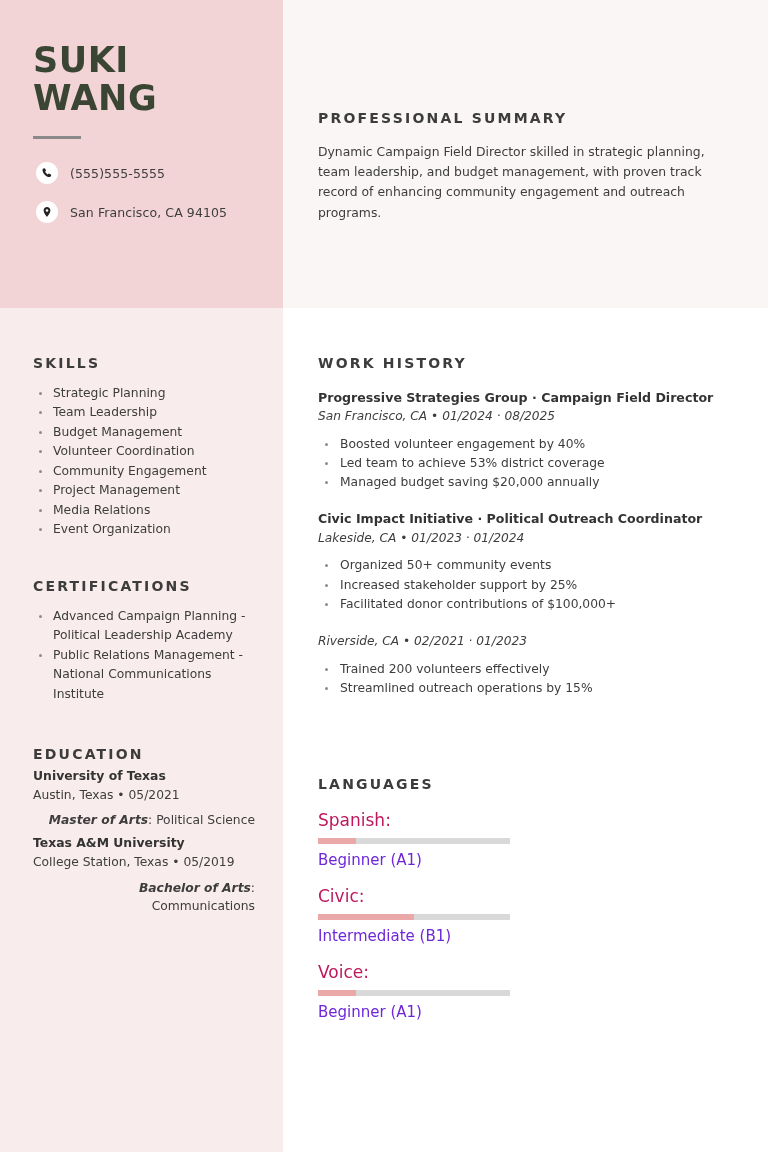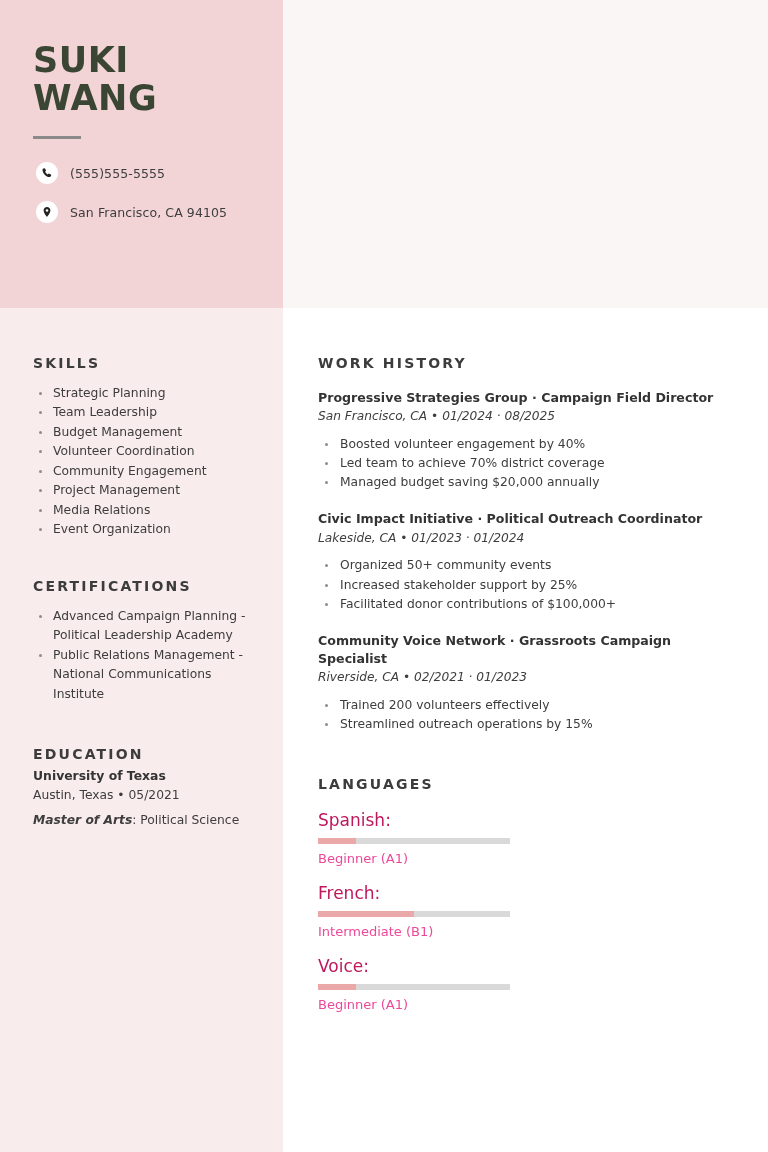--- a/index.html
+++ b/index.html
@@ -157,20 +157,21 @@
   .edu-meta {
     font-size: 12.3px;
     color: #3d3d3d;
     line-height: 1.5;
   }
   .edu-degree {
     font-size: 12.3px;
     color: #3d3d3d;
     margin-top: 7px;
     line-height: 1.5;
+    text-align: right;
   }
   .edu-degree .deg-name {
     font-weight: bold;
     font-style: italic;
   }
 
   
   .right-col {
     position: absolute;
     left: 318px;
@@ -249,22 +250,22 @@
     background: #d9d9d9;
     margin: 4px 0 5px 0;
   }
   .lang-fill {
     position: absolute;
     left: 0; top: 0;
     height: 6px;
     background: #eaa8a8;
   }
   .lang-level {
-    font-size: 13px;
-    color: #ec4899;
+    font-size: 15px;
+    color: #6d28d9;
     line-height: 1.5;
   }
 </style>
 </head>
 <body>
 
 <div class="resume">
 
   <div class="zone-header-left"></div>
   <div class="zone-header-right"></div>
@@ -296,20 +297,24 @@
           <svg width="12" height="12" viewBox="0 0 16 16">
             <path d="M8 1.4c-2.5 0-4.5 2-4.5 4.5 0 3.3 4.5 8.7 4.5 8.7s4.5-5.4 4.5-8.7c0-2.5-2-4.5-4.5-4.5z" fill="#222"></path>
             <circle cx="8" cy="5.9" r="1.7" fill="#fff"></circle>
           </svg>
         </span>
         <span class="contact-text">San Francisco, CA 94105</span>
       </div>
 
     </div>
 
+    <div class="right-col" id="summary-section">
+      <div class="sec-heading">PROFESSIONAL SUMMARY</div>
+      <div class="summary-text">Dynamic Campaign Field Director skilled in strategic planning, team leadership, and budget management, with proven track record of enhancing community engagement and outreach programs.</div>
+    </div>
 
     <div class="left-col" id="skills-section">
       <div class="sec-heading">SKILLS</div>
       <ul class="bullet-list" id="skills-list">
           <li>Strategic Planning</li>
           <li>Team Leadership</li>
           <li>Budget Management</li>
           <li>Volunteer Coordination</li>
           <li>Community Engagement</li>
           <li>Project Management</li>
@@ -327,67 +332,71 @@
     </div>
 
     <div class="left-col" id="edu-section">
       <div class="sec-heading">EDUCATION</div>
       <div id="edu-entries">
           <div class="edu-entry">
             <div class="edu-school">University of Texas</div>
             <div class="edu-meta">Austin, Texas  •  05/2021</div>
             <div class="edu-degree"><span class="deg-name">Master of Arts</span><span>: Political Science</span></div>
           </div>
+          <div class="edu-entry">
+            <div class="edu-school">Texas A&amp;M University</div>
+            <div class="edu-meta">College Station, Texas  •  05/2019</div>
+            <div class="edu-degree"><span class="deg-name">Bachelor of Arts</span><span>: Communications</span></div>
+          </div>
         </div>
     </div>
 
     <div class="right-col" id="work-section">
       <div class="sec-heading">WORK HISTORY</div>
       <div id="jobs-container">
           <div class="job">
             <div class="job-title">Progressive Strategies Group · Campaign Field Director</div>
             <div class="job-meta">San Francisco, CA  •  01/2024 · 08/2025</div>
             <ul class="job-points">
               <li>Boosted volunteer engagement by 40%</li>
-              <li>Led team to achieve 70% district coverage</li>
+              <li>Led team to achieve 53% district coverage</li>
               <li>Managed budget saving $20,000 annually</li>
             </ul>
           </div>
           <div class="job">
             <div class="job-title">Civic Impact Initiative · Political Outreach Coordinator</div>
             <div class="job-meta">Lakeside, CA  •  01/2023 · 01/2024</div>
             <ul class="job-points">
               <li>Organized 50+ community events</li>
               <li>Increased stakeholder support by 25%</li>
               <li>Facilitated donor contributions of $100,000+</li>
             </ul>
           </div>
           <div class="job">
-            <div class="job-title">Community Voice Network · Grassroots Campaign Specialist</div>
             <div class="job-meta">Riverside, CA  •  02/2021 · 01/2023</div>
             <ul class="job-points">
               <li>Trained 200 volunteers effectively</li>
               <li>Streamlined outreach operations by 15%</li>
             </ul>
           </div>
         </div>
     </div>
 
     <div class="right-col" id="lang-section">
       <div class="sec-heading">LANGUAGES</div>
       <div class="lang-grid" id="lang-grid">
           <div class="lang-item">
             <div class="lang-name">Spanish:</div>
             <div class="lang-bar">
               <div class="lang-fill" style="width: 20%;"></div>
             </div>
             <div class="lang-level">Beginner (A1)</div>
           </div>
           <div class="lang-item">
-            <div class="lang-name">French:</div>
+            <div class="lang-name">Civic:</div>
             <div class="lang-bar">
               <div class="lang-fill" style="width: 50%;"></div>
             </div>
             <div class="lang-level">Intermediate (B1)</div>
           </div>
           <div class="lang-item">
             <div class="lang-name">Voice:</div>
             <div class="lang-bar">
               <div class="lang-fill" style="width: 20%;"></div>
             </div>

